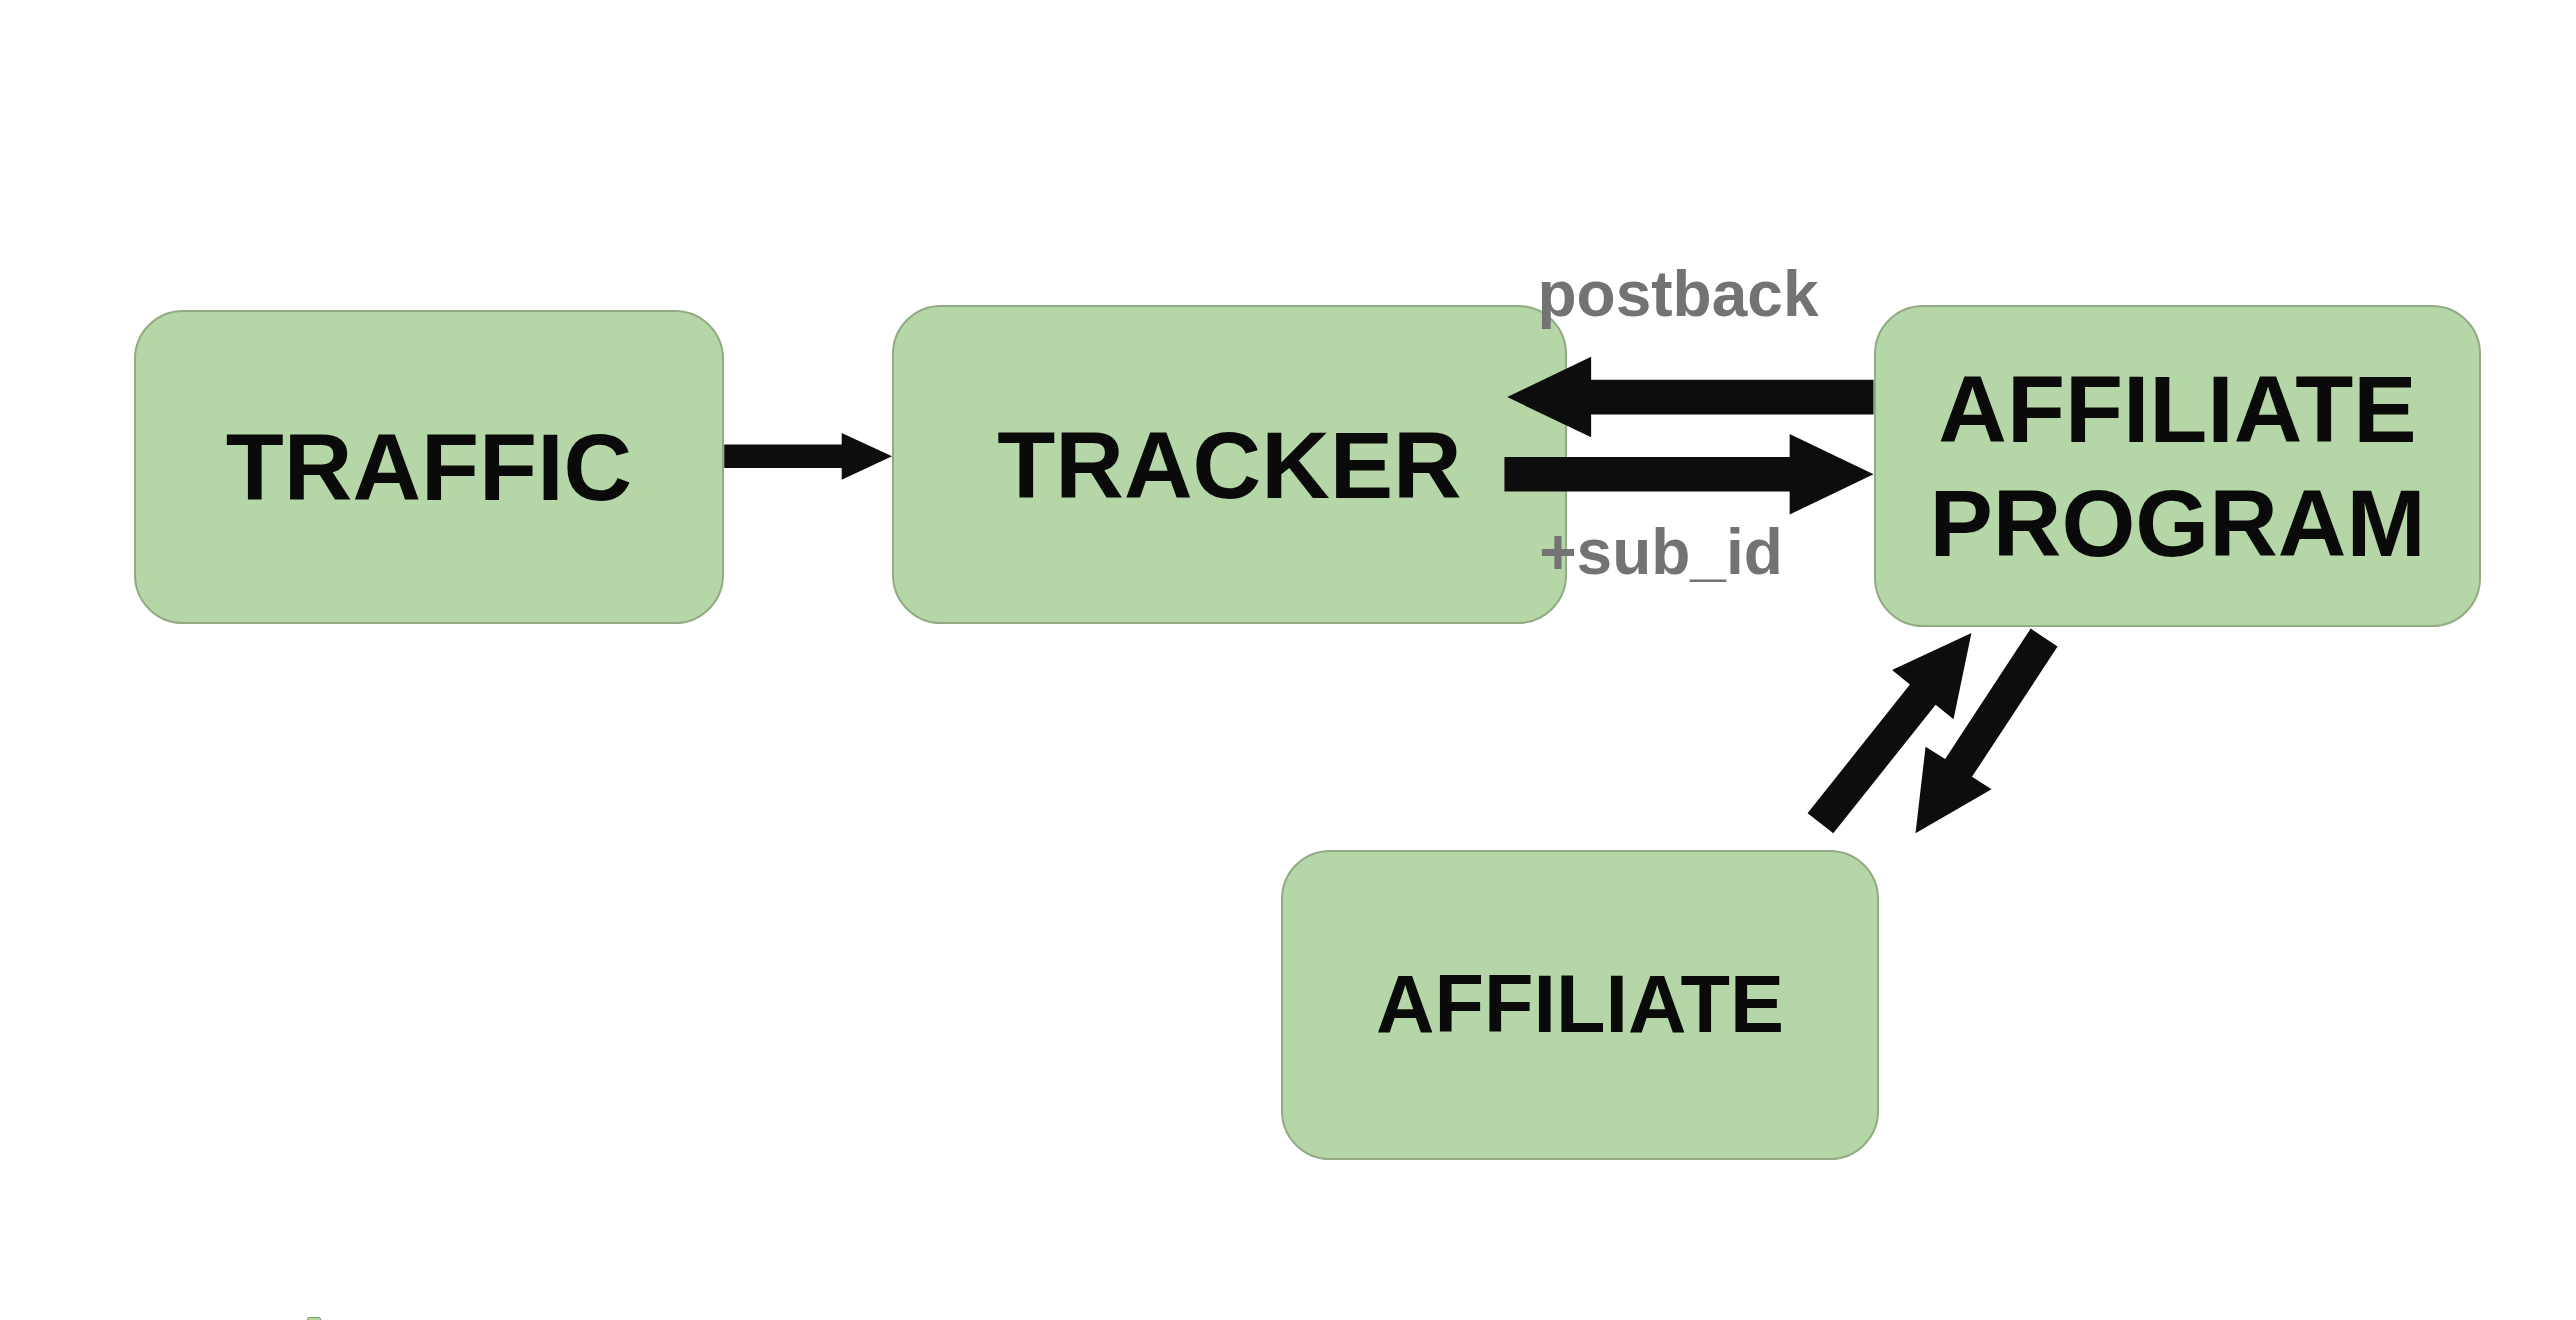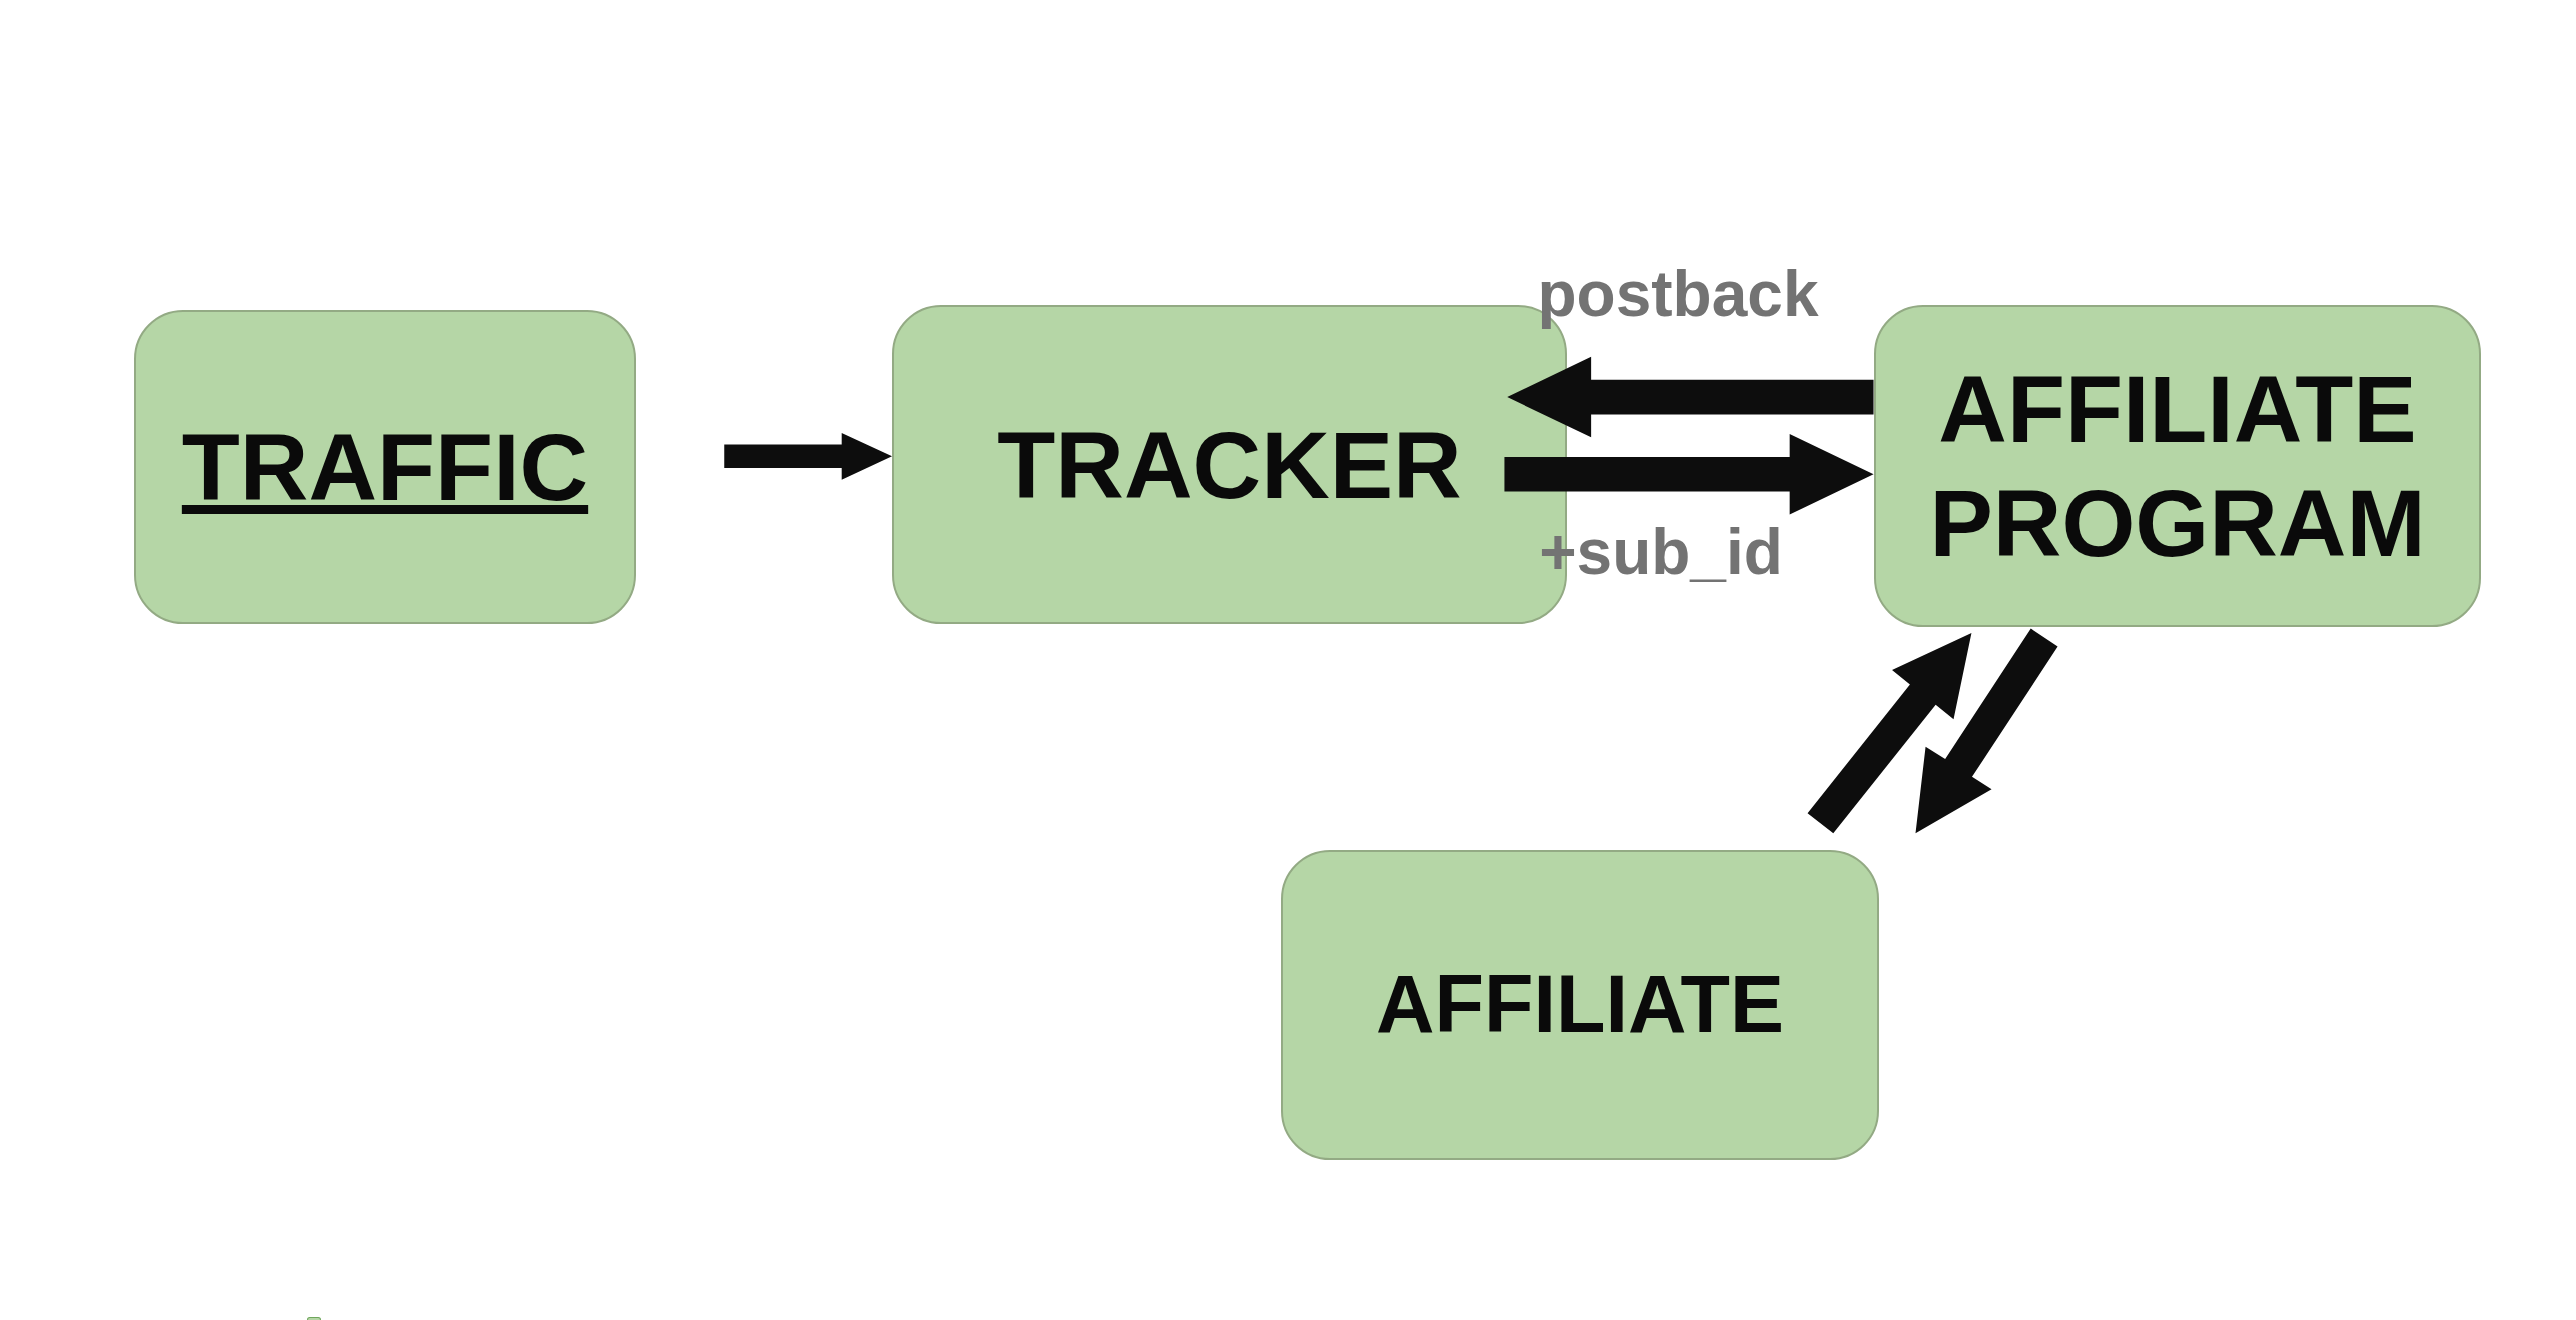--- a/index.html
+++ b/index.html
@@ -22,21 +22,21 @@
     border: 2.2px solid #93aa84;
     border-radius: 49px;
     display: flex;
     align-items: center;
     justify-content: center;
     text-align: center;
     color: #0a0a0a;
     font-weight: bold;
     line-height: 1.2;
   }
-  .node-traffic   { left: 134px;  top: 310px;  width: 502px; height: 314px; font-size: 95px; text-decoration: underline; }
+  .node-traffic   { left: 134px;  top: 310px;  width: 590px; height: 314px; font-size: 95px; }
   .node-tracker   { left: 892px; top: 305px;  width: 675px; height: 319px; font-size: 95px; }
   .node-affiliate { left: 1874px; top: 305px;  width: 607px; height: 322px; font-size: 95px; padding: 0 34px; }
   .node-conversion{ left: 1281px; top: 850px; width: 598px; height: 310px; font-size: 81px; }
   .edge-label {
     position: absolute;
     color: #737373;
     font-weight: bold;
     font-size: 64px;
     text-align: center;
     white-space: nowrap;

